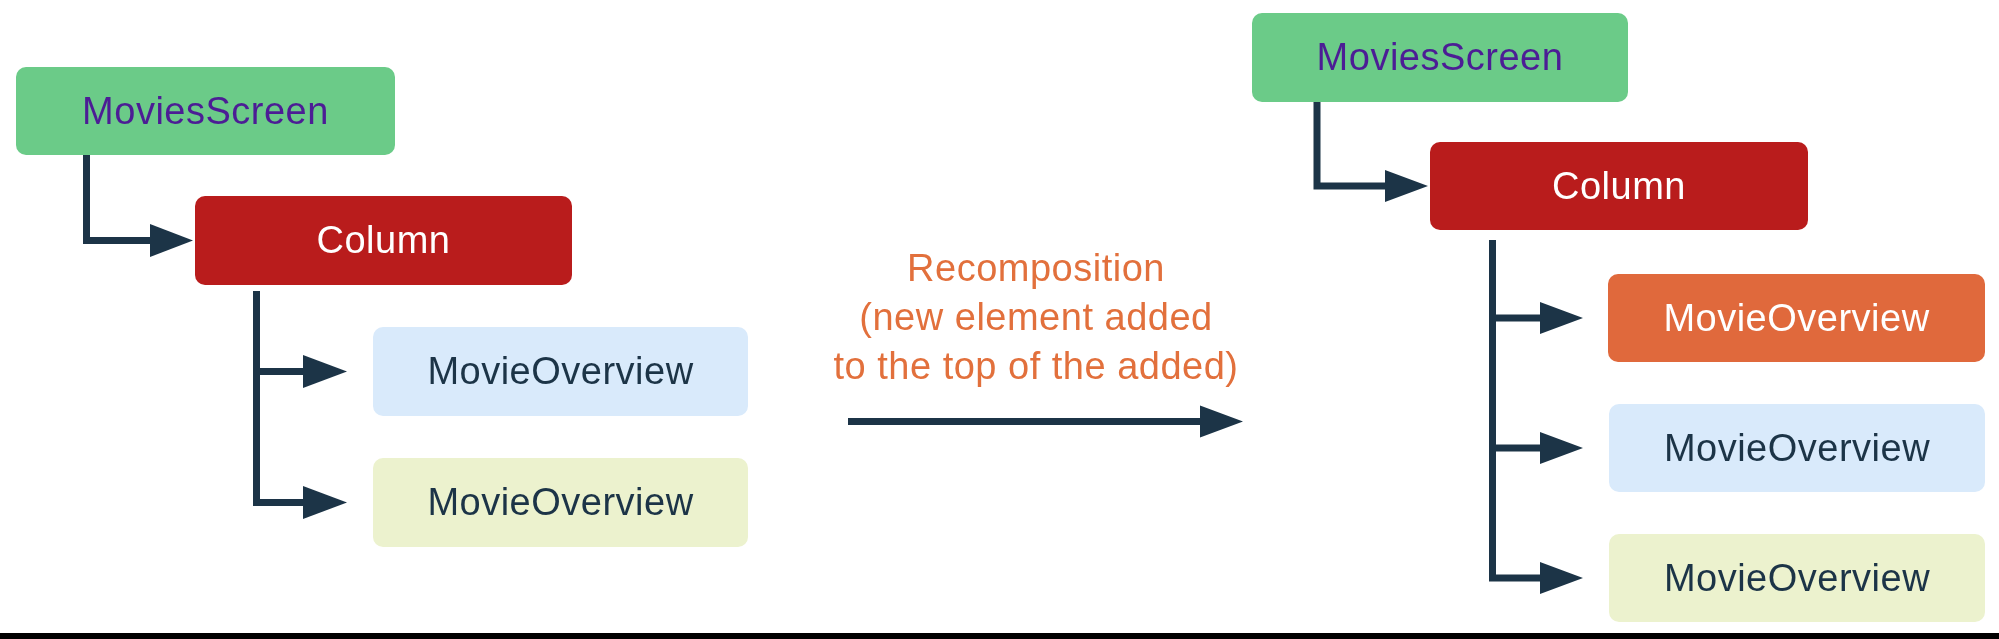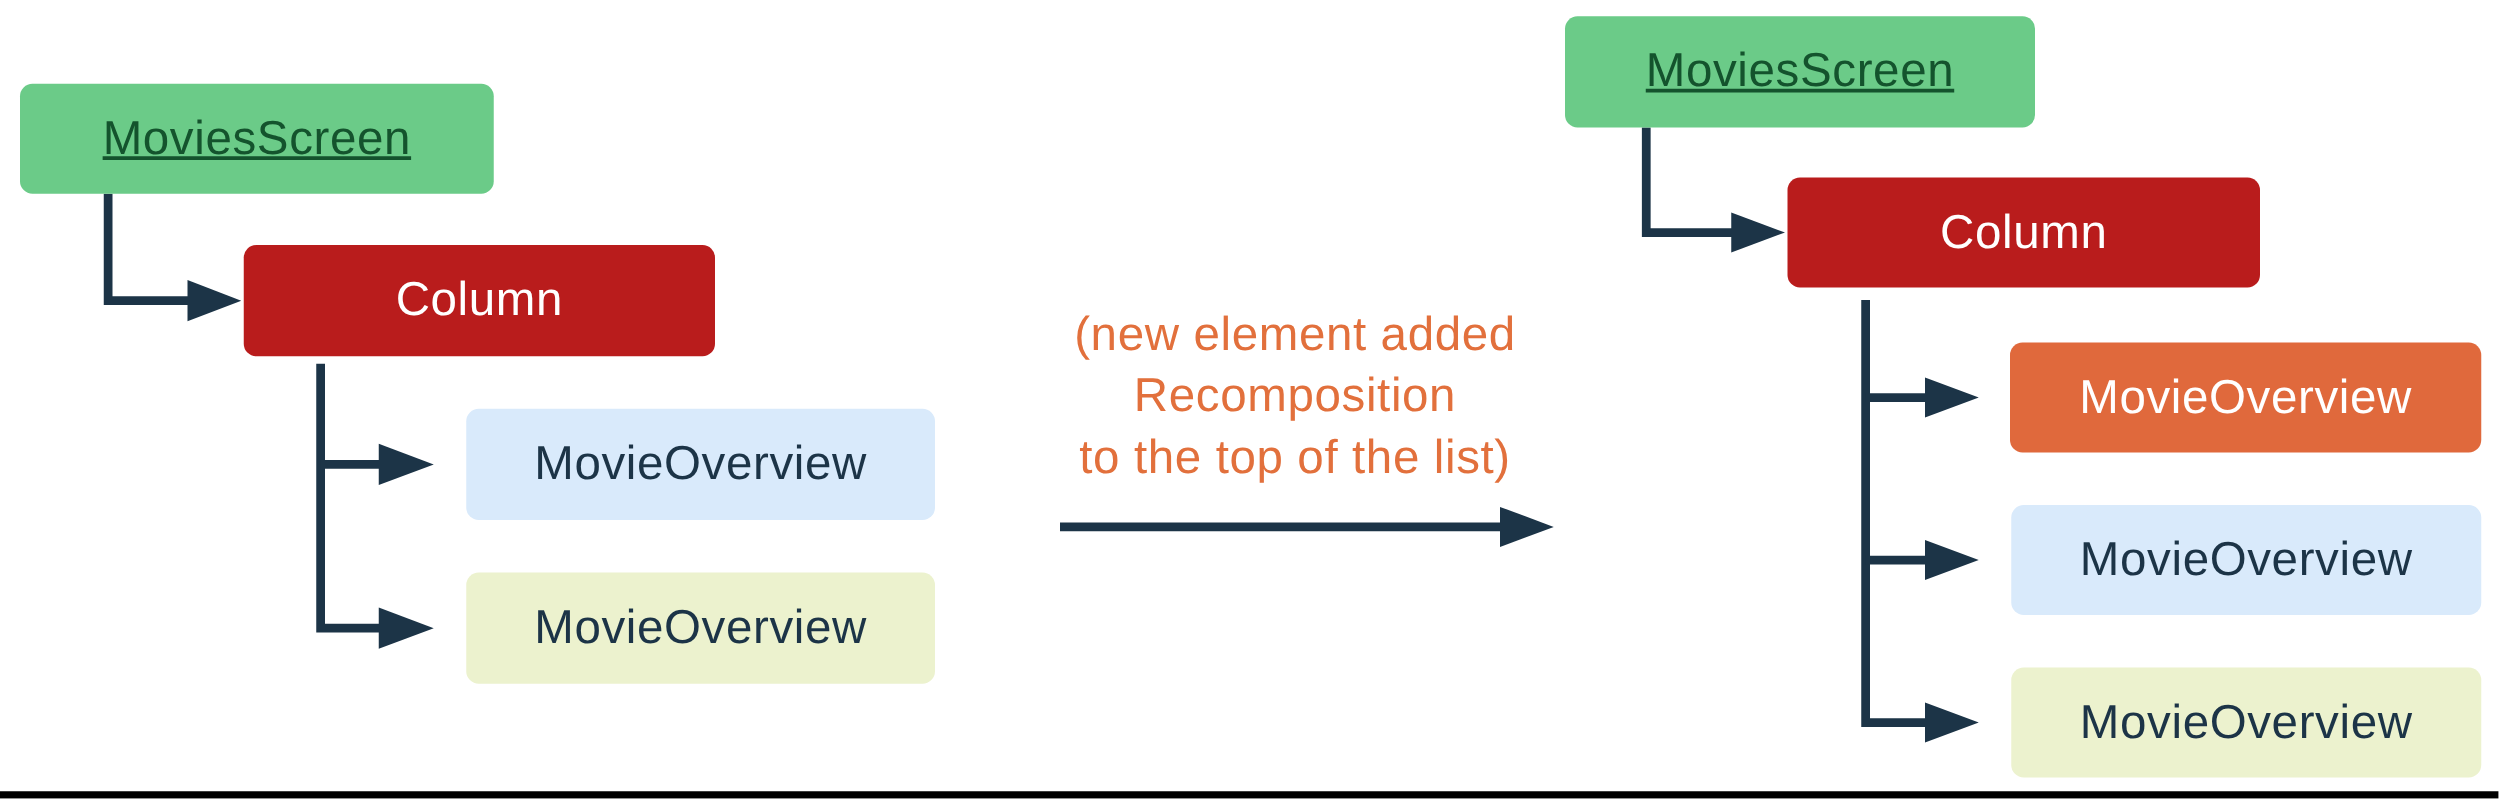--- a/index.html
+++ b/index.html
@@ -14,21 +14,21 @@
   .node {
     position: absolute;
     border-radius: 10px;
     display: flex;
     align-items: center;
     justify-content: center;
     font-size: 38px;
     letter-spacing: 0.5px;
     white-space: nowrap;
   }
-  .node.green   { background: #6BCB88; color: #14532d; text-decoration: underline; }
+  .node.green   { background: #6BCB88; color: #4c1d95; }
   .node.blue    { background: #b91c1c; color: #ffffff; }
   .node.lblue   { background: #D9EAFB; color: #1C3447; }
   .node.lyellow { background: #ECF2CE; color: #1C3447; }
   .node.orange  { background: #E0693C; color: #ffffff; }
   .connector-layer {
     position: absolute;
     left: 0; top: 0;
     width: 1999px; height: 639px;
     pointer-events: none;
   }
@@ -87,23 +87,23 @@
       <polygon points="1540,562 1583,578 1540,594" stroke="none"></polygon>
     </g>
   </svg>
 
   <div class="node green" style="left:16px; top:67px; width:379px; height:88px;">MoviesScreen</div>
   <div class="node blue" style="left:195px; top:196px; width:377px; height:89px;">Column</div>
   <div class="node lblue" style="left:373px; top:327px; width:375px; height:89px;">MovieOverview</div>
   <div class="node lyellow" style="left:373px; top:458px; width:375px; height:89px;">MovieOverview</div>
 
   <div class="caption">
+    <div>Recomposition</div>
     <div>(new element added</div>
-    <div>Recomposition</div>
-    <div>to the top of the list)</div>
+    <div>to the top of the added)</div>
   </div>
 
   <div class="node green" style="left:1252px; top:13px; width:376px; height:89px;">MoviesScreen</div>
   <div class="node blue" style="left:1430px; top:142px; width:378px; height:88px;">Column</div>
   <div class="node orange" style="left:1608px; top:274px; width:377px; height:88px;">MovieOverview</div>
   <div class="node lblue" style="left:1609px; top:404px; width:376px; height:88px;">MovieOverview</div>
   <div class="node lyellow" style="left:1609px; top:534px; width:376px; height:88px;">MovieOverview</div>
 
   <div class="bottom-bar"></div>
 </div>

